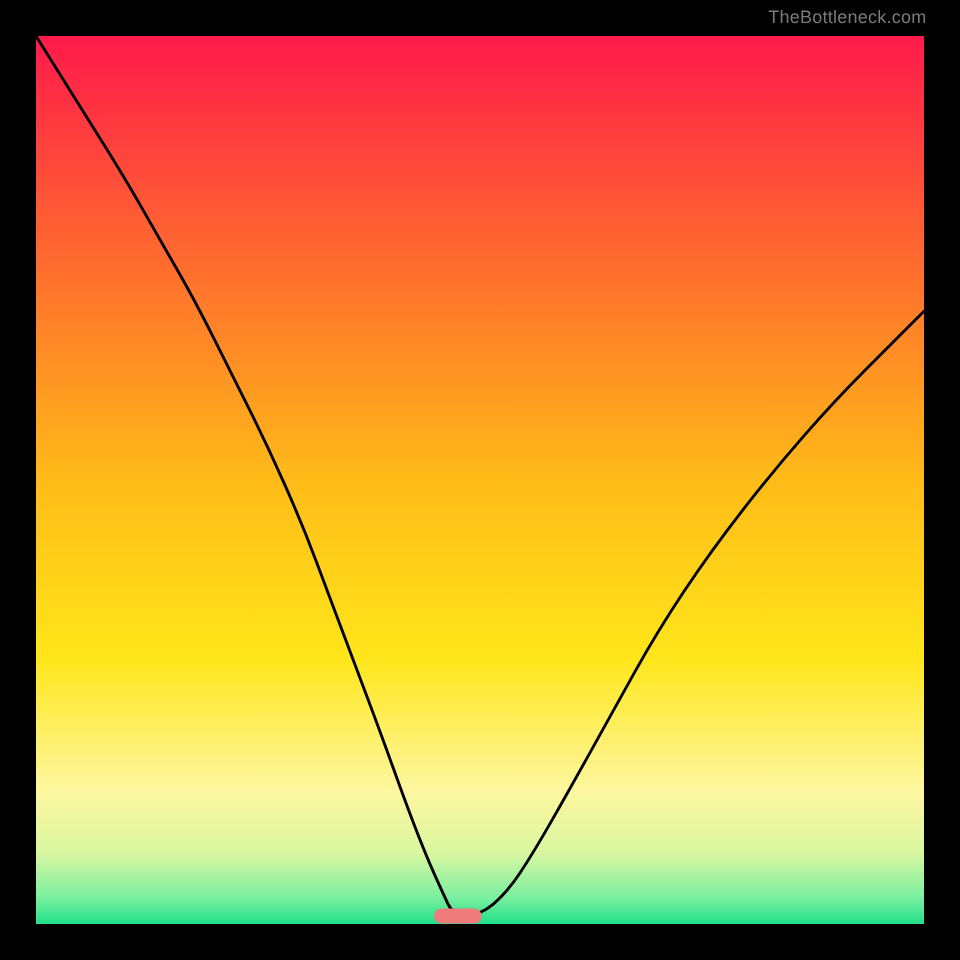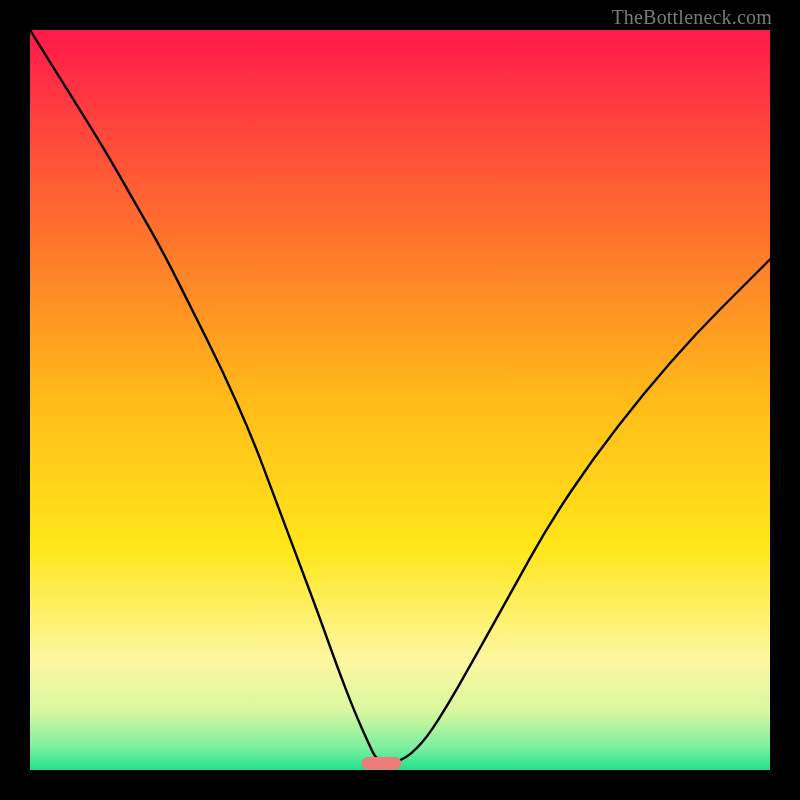--- a/index.html
+++ b/index.html
@@ -25,24 +25,23 @@
     left: 30px;
     width: 740px;
     height: 740px;
     overflow: hidden;
   }
   .watermark {
     position: absolute;
     top: 6px;
     right: 28px;
     color: #7a7a7a;
-    font-size: 20px;
+    font-size: 15px;
     font-weight: 500;
     letter-spacing: 0.2px;
-    font-family: Liberation Serif, serif;
   }
   svg {
     display: block;
   }
 </style>
 </head>
 <body>
 
 <div class="frame">
   <div class="watermark">TheBottleneck.com</div>

